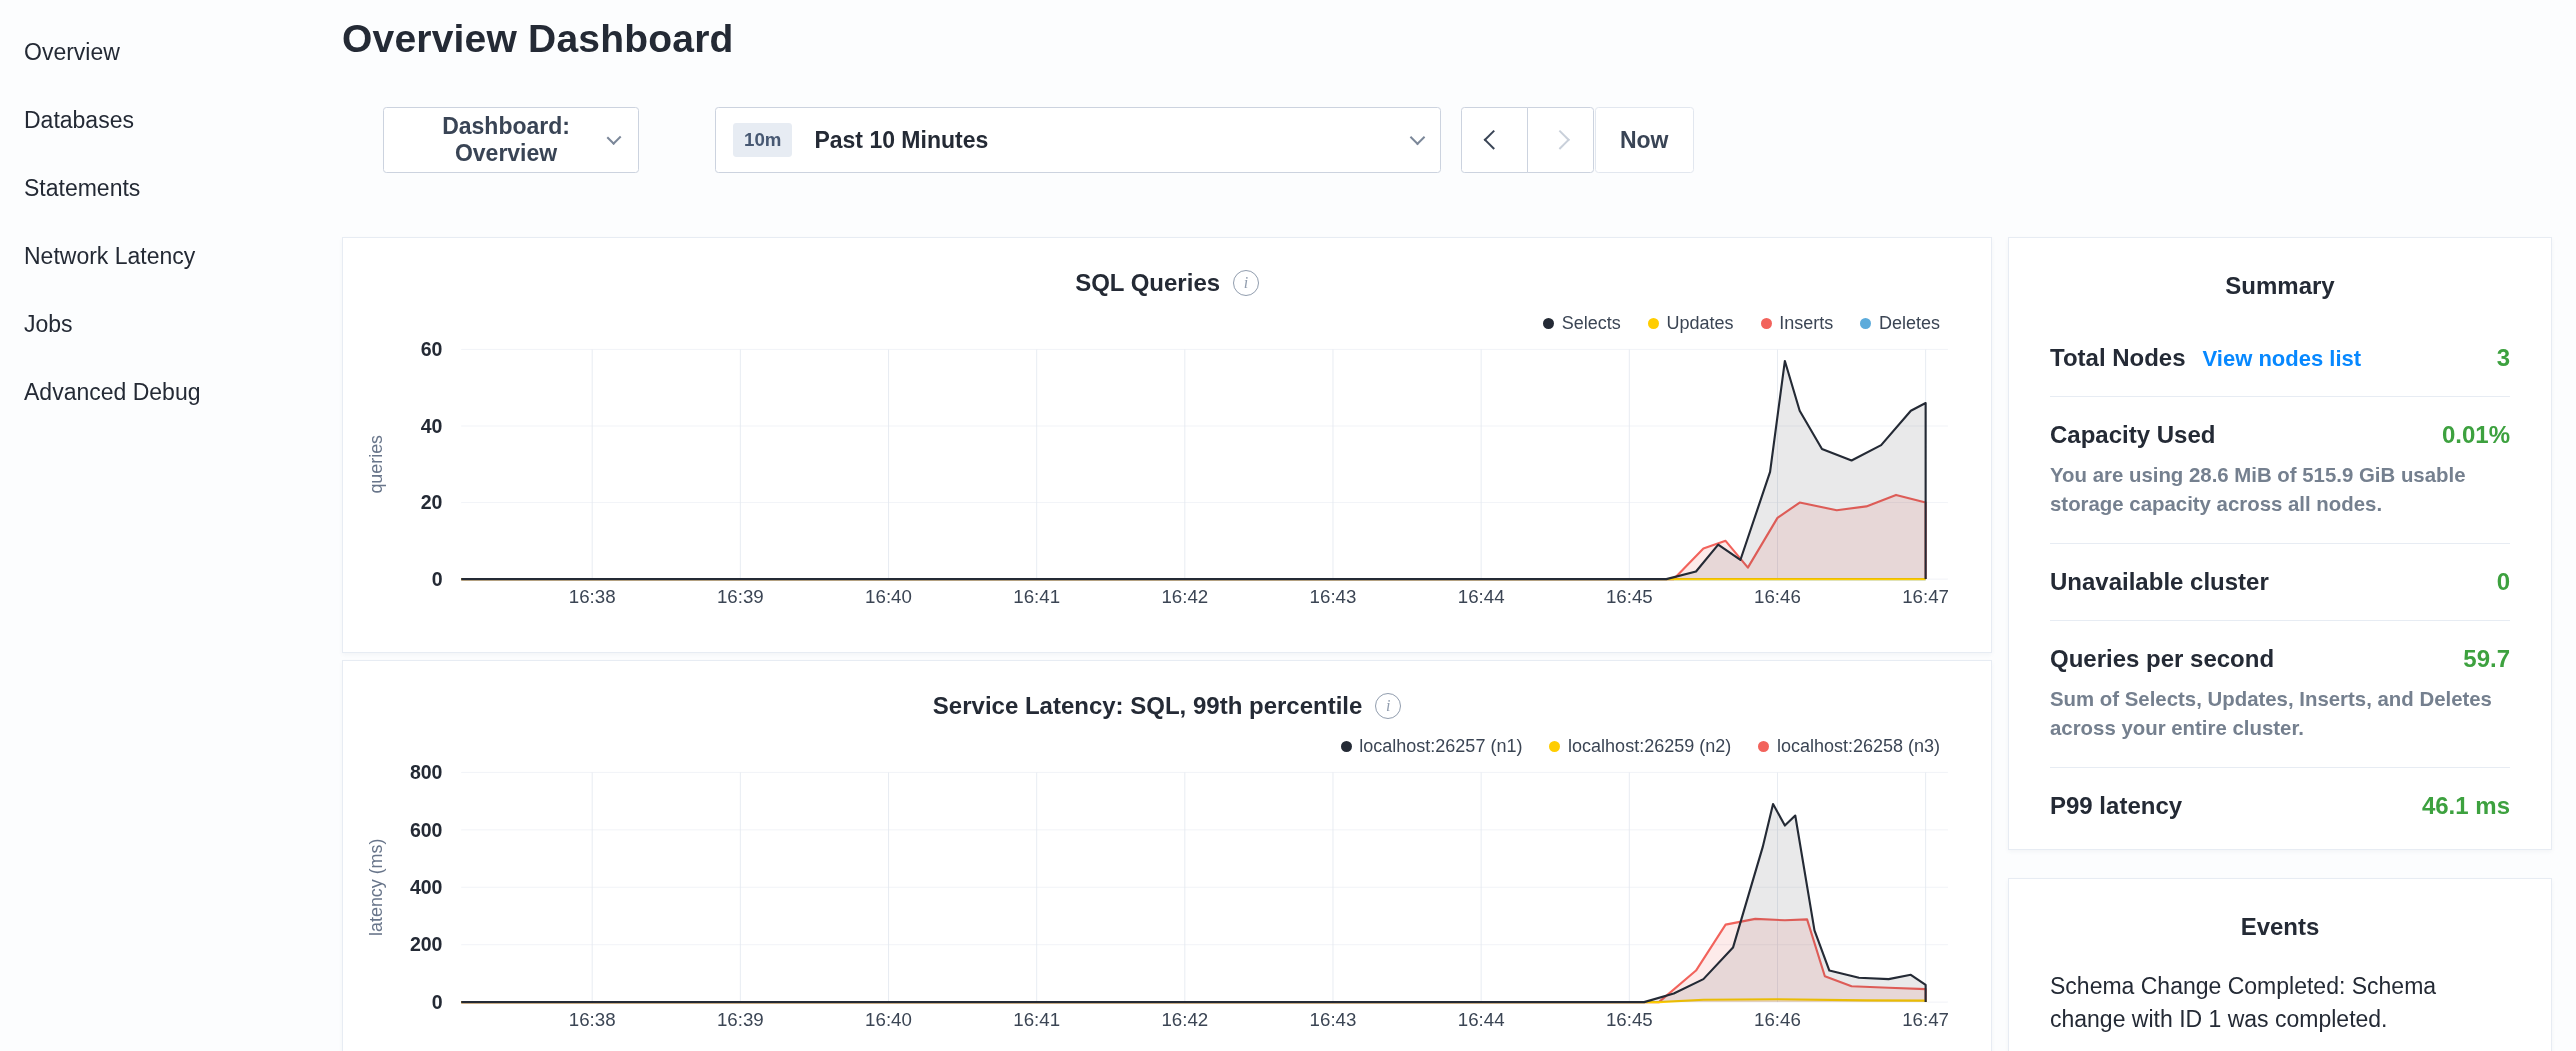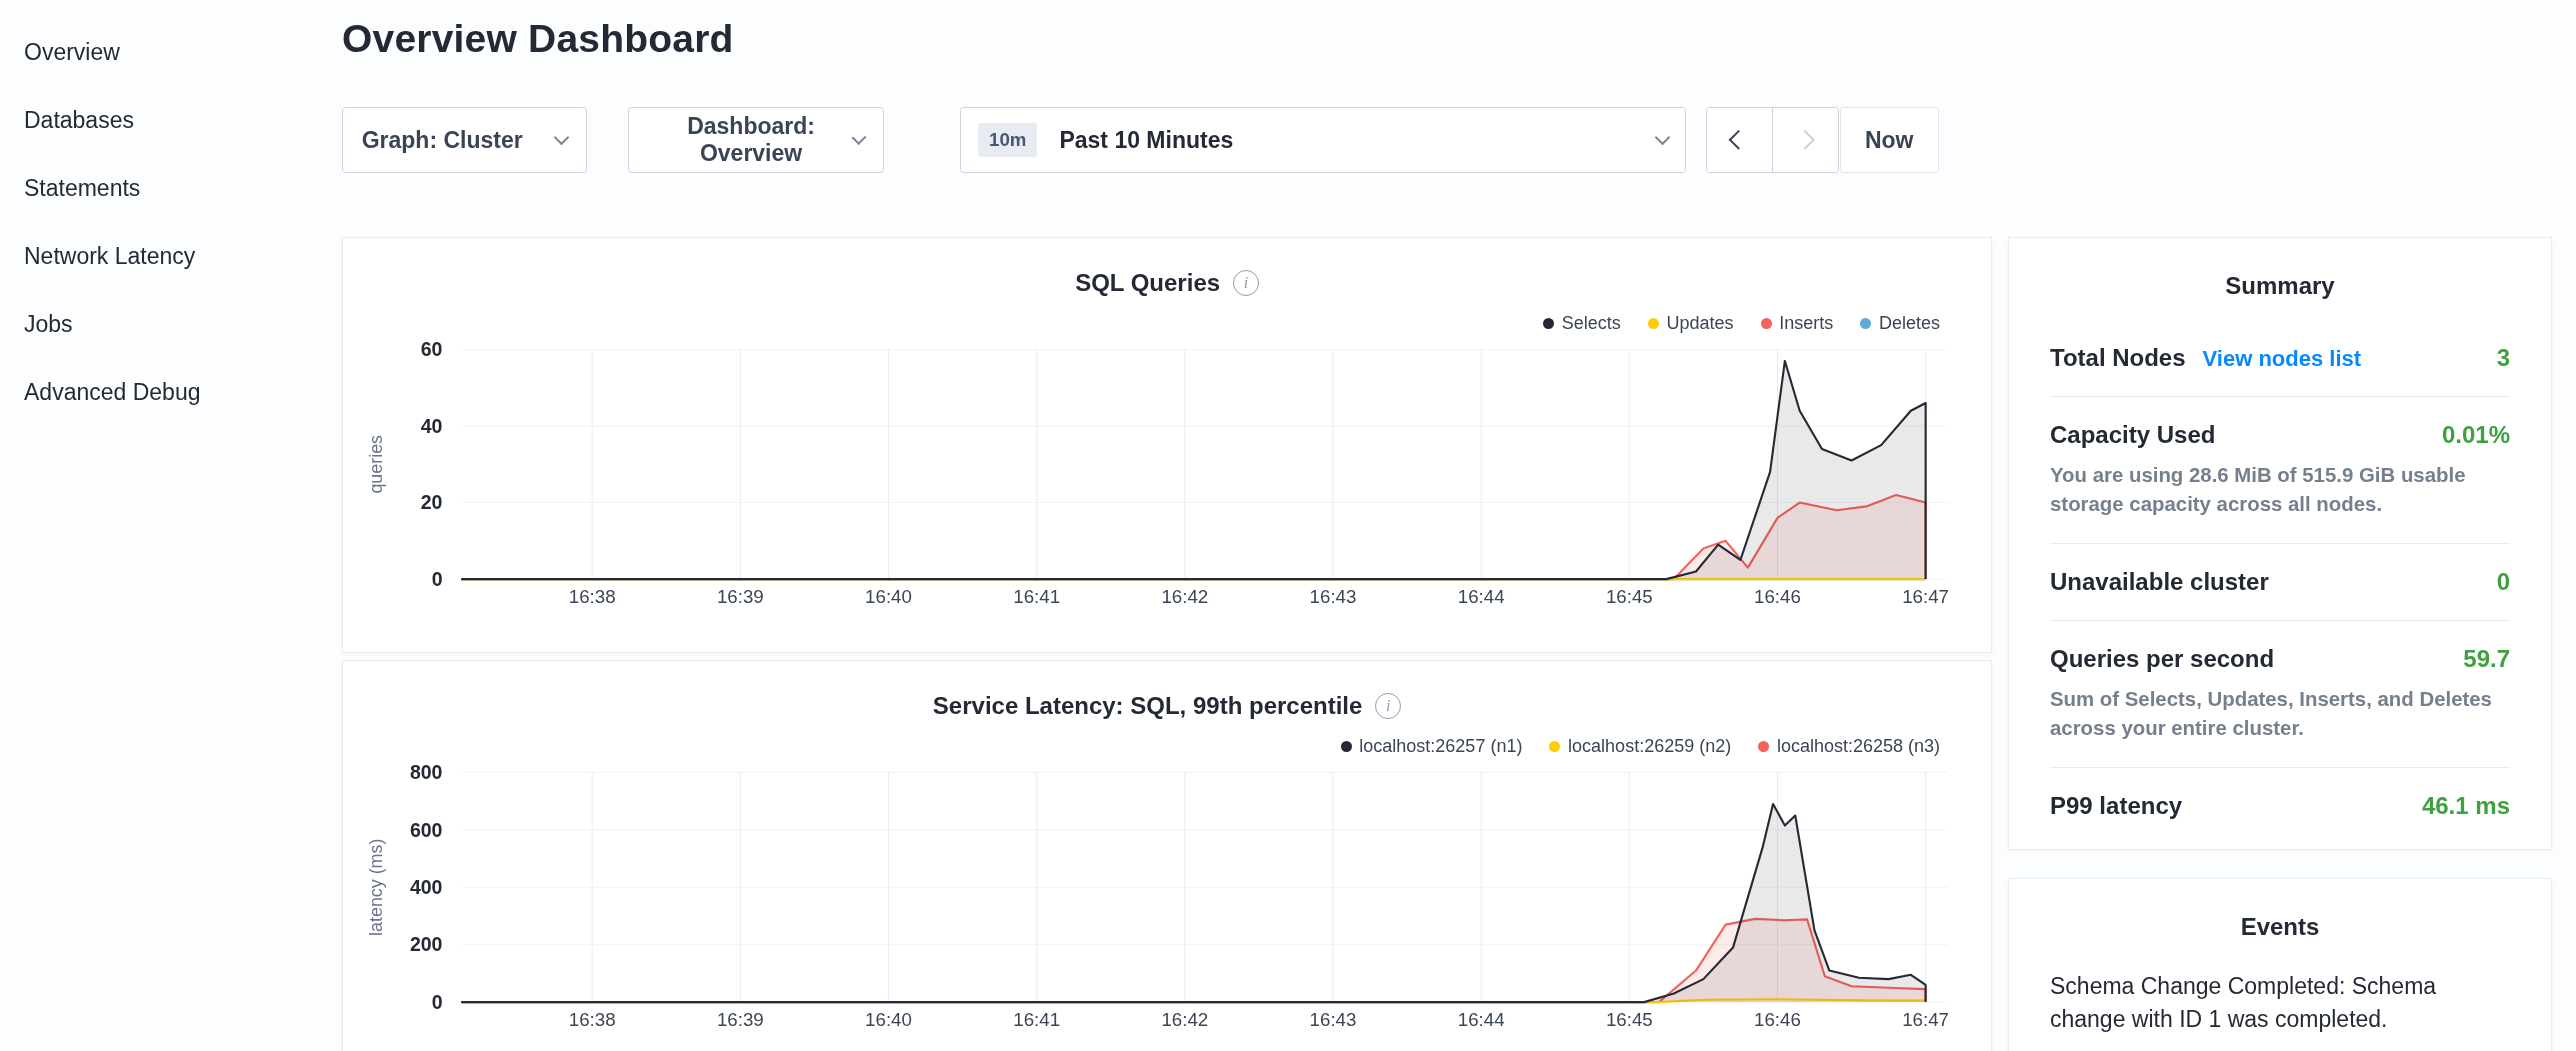--- a/index.html
+++ b/index.html
@@ -107,24 +107,20 @@
   <div class="nav-item">Databases</div>
   <div class="nav-item">Statements</div>
   <div class="nav-item">Network Latency</div>
   <div class="nav-item">Jobs</div>
   <div class="nav-item">Advanced Debug</div>
 </nav>
 
 <h1 class="page-title">Overview Dashboard</h1>
 
 <div class="controls">
-  <button class="dropdown">
-    <span>Graph: Cluster</span>
-    <span class="chev"></span>
-  </button>
   <button class="dropdown dd2">
     <span>Dashboard: Overview</span>
     <span class="chev"></span>
   </button>
   <button class="time-window">
     <span class="tw-badge">10m</span>
     <span class="tw-label">Past 10 Minutes</span>
     <span class="chev"></span>
   </button>
   <div class="arrow-group">

